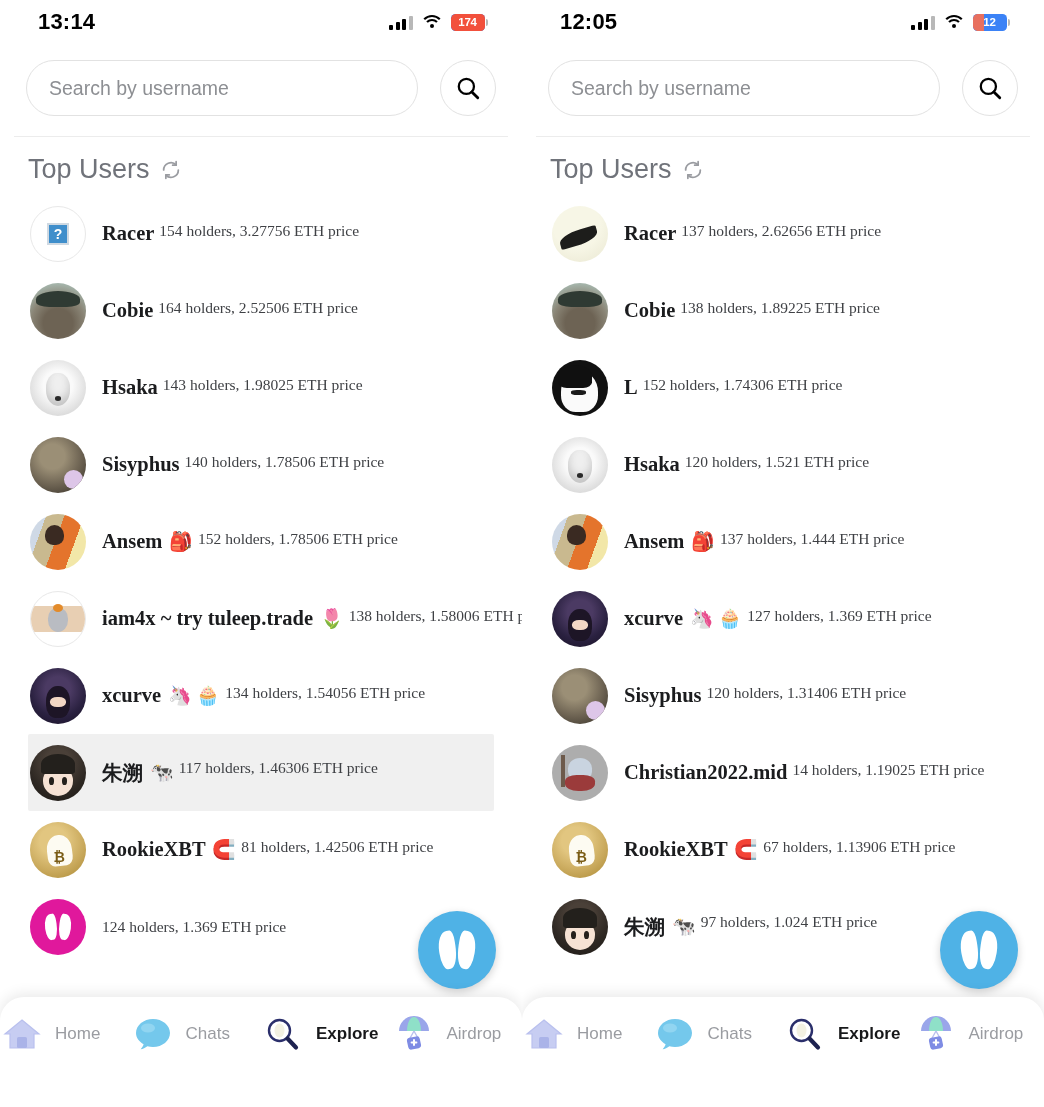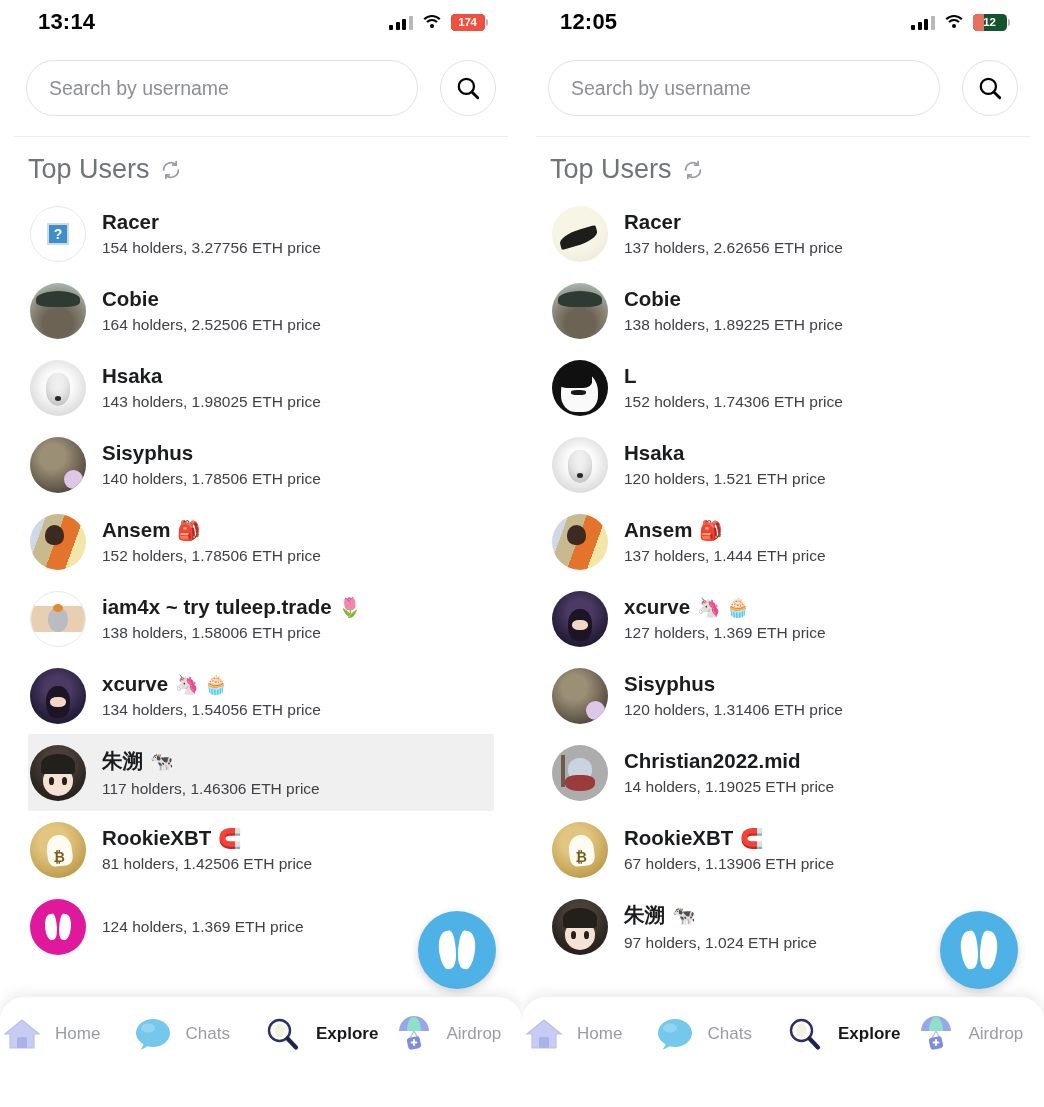--- a/index.html
+++ b/index.html
@@ -30,21 +30,21 @@
   .wifi::before, .wifi::after, .wifi b {
     content:""; position: absolute; left: 50%; transform: translateX(-50%);
     border: 2.6px solid #000; border-bottom-color: transparent;
     border-left-color: transparent; border-right-color: transparent; border-radius: 50%;
   }
   .wifi::before { width: 20px; height: 20px; top: 0; }
   .wifi::after  { width: 12px; height: 12px; top: 4px; }
   .wifi b { width: 4px; height: 4px; top: 9px; background: #000; border-radius: 50%; border: none; }
   .batt {
     position: relative; width: 34px; height: 17px; border-radius: 4.5px;
-    background: #14532d; display: flex; align-items: center; overflow: hidden;
+    background: #3b82f6; display: flex; align-items: center; overflow: hidden;
   }
   .batt-fill { position: absolute; left: 0; top: 0; bottom: 0; background: #f2503c; border-radius: 4.5px 0 0 4.5px; }
   .batt-txt {
     position: relative; z-index: 2; width: 100%; text-align: center;
     font-size: 11.5px; font-weight: bold; color: #fff; letter-spacing: -.2px;
   }
   .batt-cap { width: 2.5px; height: 7px; background: #b7b7b7; border-radius: 0 2px 2px 0; margin-left: 1px; }
 
   
   .search-row { display: flex; align-items: center; gap: 22px; padding: 16px 26px 0 26px; }
@@ -62,21 +62,21 @@
   
   .sec-head { display: flex; align-items: center; gap: 10px; padding: 17px 0 6px 28px; }
   .sec-head .lbl { font-size: 27px; color: #70737a; }
 
   
   .list { padding: 4px 0 0 0; }
   .row { display: flex; align-items: center; gap: 16px; padding: 8px 30px; height: 77px; }
   .row.sel { background: #f0f0f0; margin: 0 28px; padding: 8px 2px; border-radius: 2px; }
   .av { width: 56px; height: 56px; border-radius: 50%; flex: none; position: relative; overflow: hidden; }
   .av.ring { border: 1.2px solid #e8e8e8; background: #fff; }
-  .rtext { display: flex; flex-direction: column; gap: 5px; min-width: 0; }
+  .rtext { display: flex; flex-direction: row; gap: 5px; min-width: 0; font-family: Liberation Serif, serif; }
   .rname { font-size: 20.5px; font-weight: bold; color: #1b1c1e; white-space: nowrap; display: flex; align-items: center; gap: 7px; }
   .rname .em { font-size: 19px; }
   .rsub { font-size: 15.5px; color: #3f4145; white-space: nowrap; }
 
   
   .ph {
     position: absolute; left: 50%; top: 50%; transform: translate(-50%,-50%);
     width: 22px; height: 22px; background: #3f8ecb; border: 2px solid #cfd9e2;
     color: #fff; font-size: 14px; font-weight: bold; line-height: 18px; text-align: center;
   }

